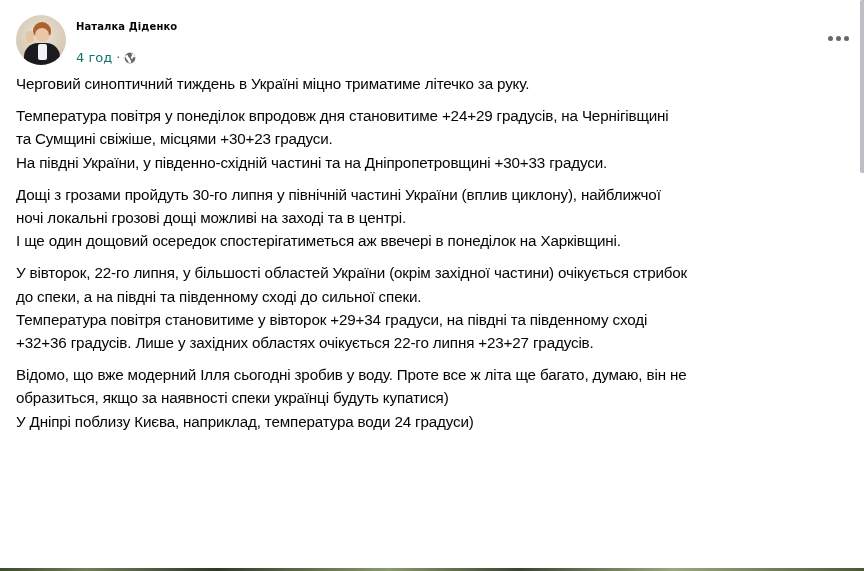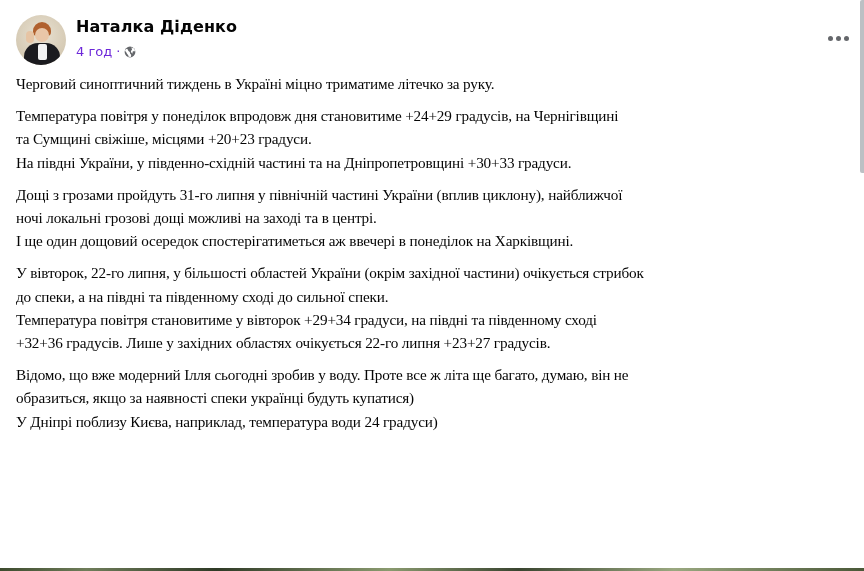--- a/index.html
+++ b/index.html
@@ -15,33 +15,33 @@
   .avatar {
     width: 50px; height: 50px; border-radius: 50%; overflow: hidden; position: relative;
     background: radial-gradient(circle at 50% 40%, #e9e2d3 0%, #d8cdb8 60%, #c9bfa8 100%);
   }
   .avatar .hair { position: absolute; left: 17px; top: 7px; width: 18px; height: 14px; border-radius: 9px 9px 4px 4px; background: #b0602e; }
   .avatar .face { position: absolute; left: 19px; top: 13px; width: 14px; height: 14px; border-radius: 50%; background: #e9c6a8; }
   .avatar .body { position: absolute; left: 8px; top: 28px; width: 36px; height: 26px; border-radius: 14px 14px 0 0; background: #1b1b1f; }
   .avatar .shirt { position: absolute; left: 22px; top: 29px; width: 9px; height: 16px; background: #f3f3f3; border-radius: 2px; }
   .avatar .hand { position: absolute; left: 10px; top: 16px; width: 8px; height: 12px; border-radius: 4px; background: #e6c4a4; }
   .meta { margin-left: 10px; margin-top: 2px; }
-  .name { font-size: 16px; font-weight: bold; color: #050505; line-height: 20px; letter-spacing: 0.1px; }
-  .sub { display: flex; align-items: center; font-size: 13px; color: #6d28d9; line-height: 18px; margin-top: 6px; }
+  .name { font-size: 10px; font-weight: bold; color: #050505; line-height: 20px; letter-spacing: 0.1px; }
+  .sub { display: flex; align-items: center; font-size: 13px; color: #0f766e; line-height: 18px; margin-top: 12px; }
   .sub .dot { margin: 0 4px; }
   .globe { width: 12px; height: 12px; }
   .more-btn {
     position: absolute; left: 820px; top: 24px; width: 36px; height: 28px;
     display: flex; align-items: center; justify-content: center; cursor: pointer;
   }
   .more-btn span { display: inline-block; width: 5px; height: 5px; border-radius: 50%; background: #65676b; margin: 0 1.5px; }
   .scrollbar { position: absolute; left: 860px; top: 0; width: 4px; height: 173px; background: #bcc0c4; border-radius: 2px 0 0 2px; }
   .content {
     position: absolute; left: 16px; top: 72px; width: 836px;
-    font-family: Liberation Serif, serif; font-size: 15.2px; line-height: 23.2px; color: #050505;
+    font-family: Liberation Sans, sans-serif; font-size: 15.2px; line-height: 23.2px; color: #050505;
   }
   .content p { margin: 0 0 9px 0; white-space: pre-line; letter-spacing: -0.15px; }
   .image-strip {
     position: absolute; left: 0; top: 568px; width: 864px; height: 3px;
     background: linear-gradient(90deg, #3d4b2e 0%, #6f7d5a 10%, #2f3a26 25%, #8a9a6f 45%, #3a4530 60%, #9aa880 78%, #4a5838 100%);
   }
 </style>
 </head>
 <body>
 
@@ -73,23 +73,23 @@
     <span></span>
       <span></span>
       <span></span>
   </div>
 
   <div class="scrollbar"></div>
 
   <div class="content">
     <p>Черговий синоптичний тиждень в Україні  міцно триматиме літечко за руку.</p>
     <p>Температура повітря у понеділок впродовж дня становитиме +24+29 градусів, на Чернігівщині
-та Сумщині свіжіше, місцями +20+23 градуси.
+та Сумщині свіжіше, місцями +30+23 градуси.
 На півдні України, у південно-східній частині та на Дніпропетровщині  +30+33 градуси.</p>
-    <p>Дощі з грозами пройдуть 31-го липня у північній частині України (вплив циклону), найближчої
+    <p>Дощі з грозами пройдуть 30-го липня у північній частині України (вплив циклону), найближчої
 ночі локальні грозові дощі можливі на заході та в центрі.
 І ще один дощовий осередок спостерігатиметься аж ввечері в понеділок на Харківщині.</p>
     <p>У вівторок, 22-го липня, у більшості областей України (окрім західної частини) очікується стрибок
 до спеки, а на півдні та південному сході до сильної спеки.
 Температура повітря становитиме у вівторок +29+34 градуси, на півдні та південному сході
 +32+36 градусів. Лише у західних областях очікується 22-го липня +23+27 градусів.</p>
     <p>Відомо, що вже модерний Ілля сьогодні зробив у воду. Проте все ж літа ще багато, думаю, він не
 образиться, якщо за наявності спеки українці будуть купатися)
 У Дніпрі поблизу Києва, наприклад, температура води 24 градуси)</p>
   </div>

